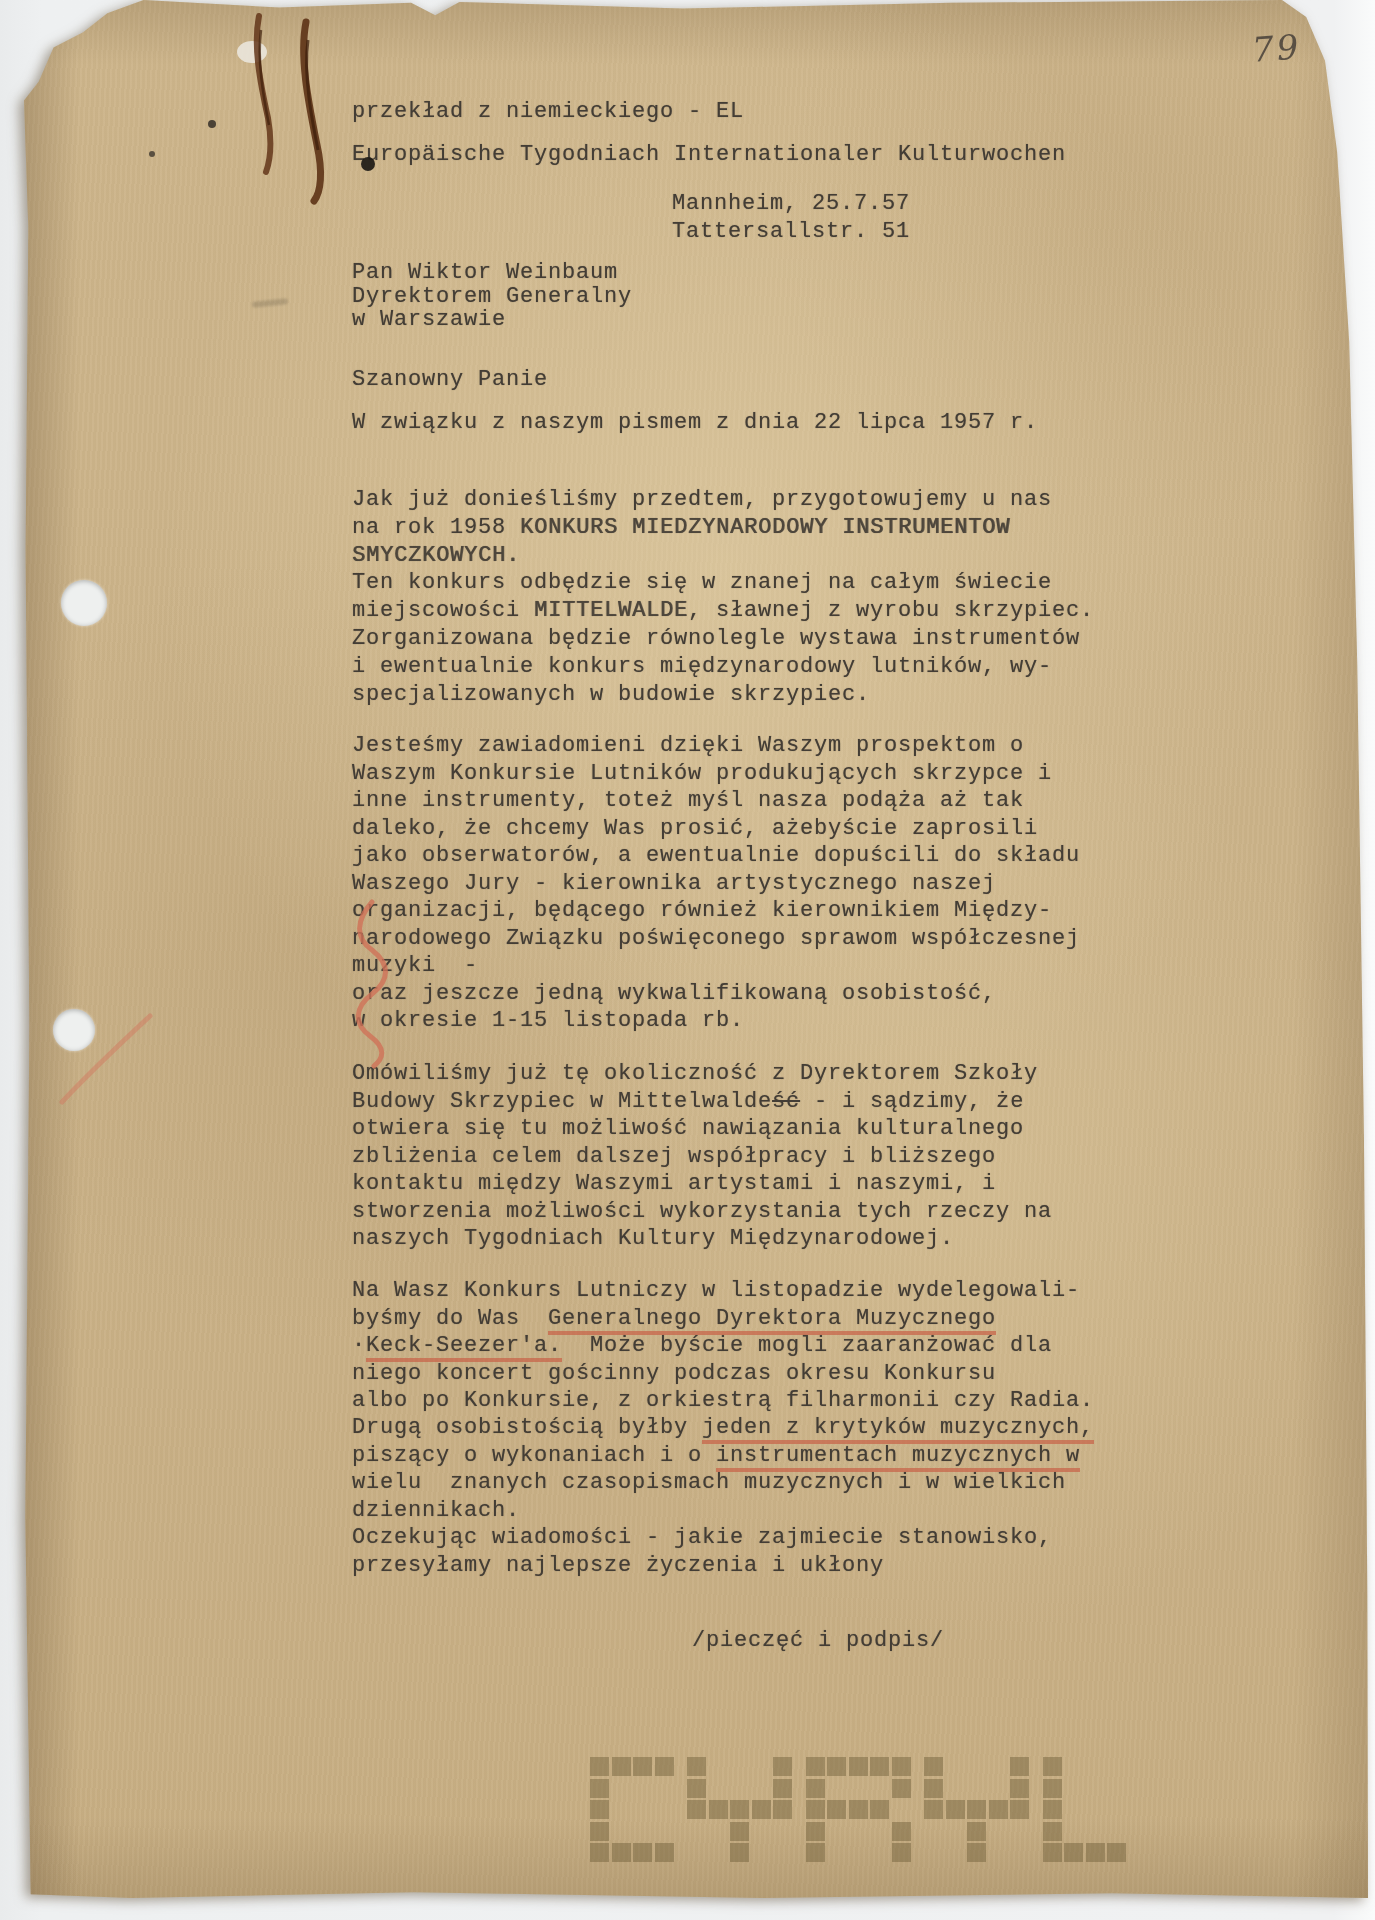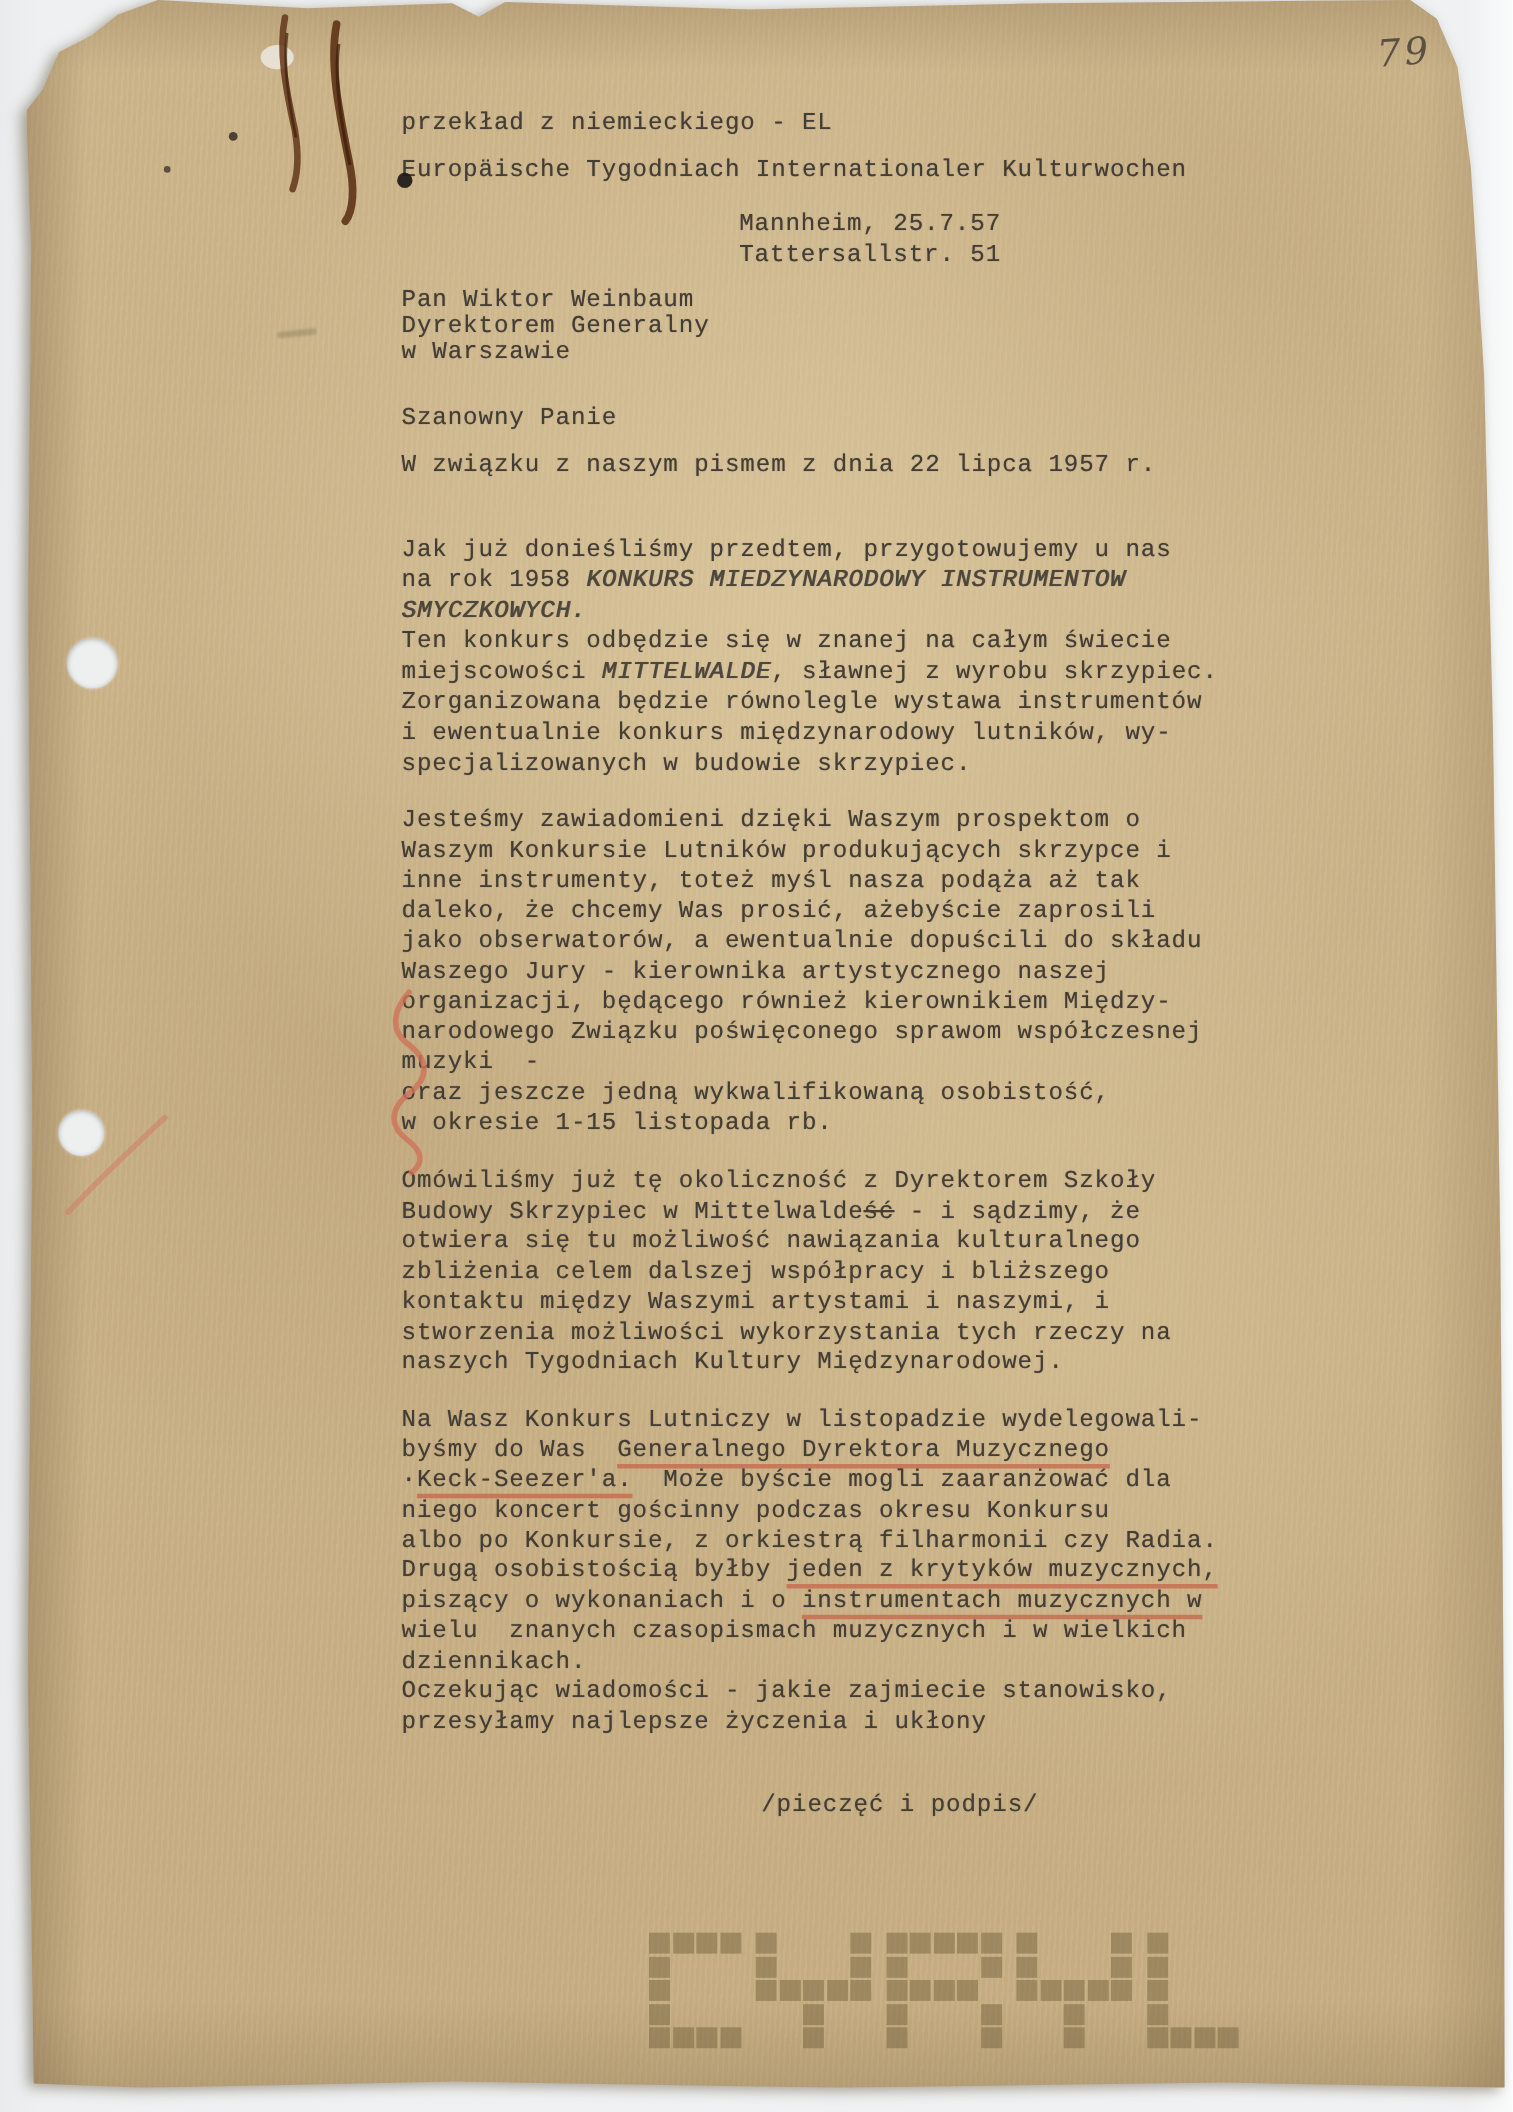--- a/index.html
+++ b/index.html
@@ -29,42 +29,42 @@
     content:"";position:absolute;inset:0;pointer-events:none;
     background:
       radial-gradient(120% 120% at 50% 45%, rgba(0,0,0,0) 58%, rgba(104,82,50,.26) 100%),
       linear-gradient(to right, rgba(108,86,56,.30), rgba(108,86,56,0) 55px),
       linear-gradient(to left, rgba(108,86,56,.20), rgba(108,86,56,0) 75px),
       linear-gradient(to bottom, rgba(112,90,58,.22), rgba(112,90,58,0) 65px),
       linear-gradient(to top, rgba(112,90,58,.20), rgba(112,90,58,0) 80px);
   }
   
   .pb{
-    position:absolute;left:341px;color:#433d35;white-space:pre;
+    position:absolute;left:328px;color:#433d35;white-space:pre;
     font:22px/27.5px "Liberation Mono","DejaVu Sans Mono",monospace;
     letter-spacing:.8px;text-shadow:0 0 1px rgba(67,61,53,.55);
   }
   .tl{white-space:pre;}
   .pb-trans{top:98px}
   .pb-org{top:141px}
   .pb-date{top:190px;left:648px}
   .pb-date .tl{line-height:28px}
   .pb-addr{top:261px}
   .pb-addr .tl{line-height:23.5px}
   .pb-sal{top:366px}
   .pb-p1{top:406px}.pb-p1 .tl{line-height:33px}
   .pb-p2{top:486px}.pb-p2 .tl{line-height:27.8px}
   .pb-p3{top:732px}
   .pb-p4{top:1060px}
   .pb-p5{top:1277px}
   .pb-p6{top:1414px}
   .pb-sig{top:1627px;left:668px}
   .u{border-bottom:4px solid rgba(199,98,72,.72);}
   .s{text-decoration:line-through;text-decoration-thickness:2px;}
-  .b{text-shadow:.8px 0 rgba(63,58,51,.8),0 0 1px rgba(67,61,53,.5);opacity:.93;font-style:italic;}
+  .b{text-shadow:.8px 0 rgba(63,58,51,.8),0 0 1px rgba(67,61,53,.5);opacity:.93;}
   
   .hole{position:absolute;border-radius:50%;background:#eef0ef;
         box-shadow:inset 0 1px 5px rgba(0,0,0,.28), 0 0 3px rgba(255,255,255,.55);}
   .hole1{left:37px;top:580px;width:46px;height:46px;}
   .hole2{left:29px;top:1009px;width:42px;height:42px;}
   .smudge{position:absolute;left:228px;top:300px;width:36px;height:6px;border-radius:3px;
           background:rgba(100,88,70,.28);transform:rotate(-6deg);filter:blur(1px);}
   
   .pagenum{position:absolute;left:1228px;top:28px;transform:rotate(-4deg);
            font:italic 34px "DejaVu Serif",serif;color:rgba(70,64,56,.85);letter-spacing:3px;}

